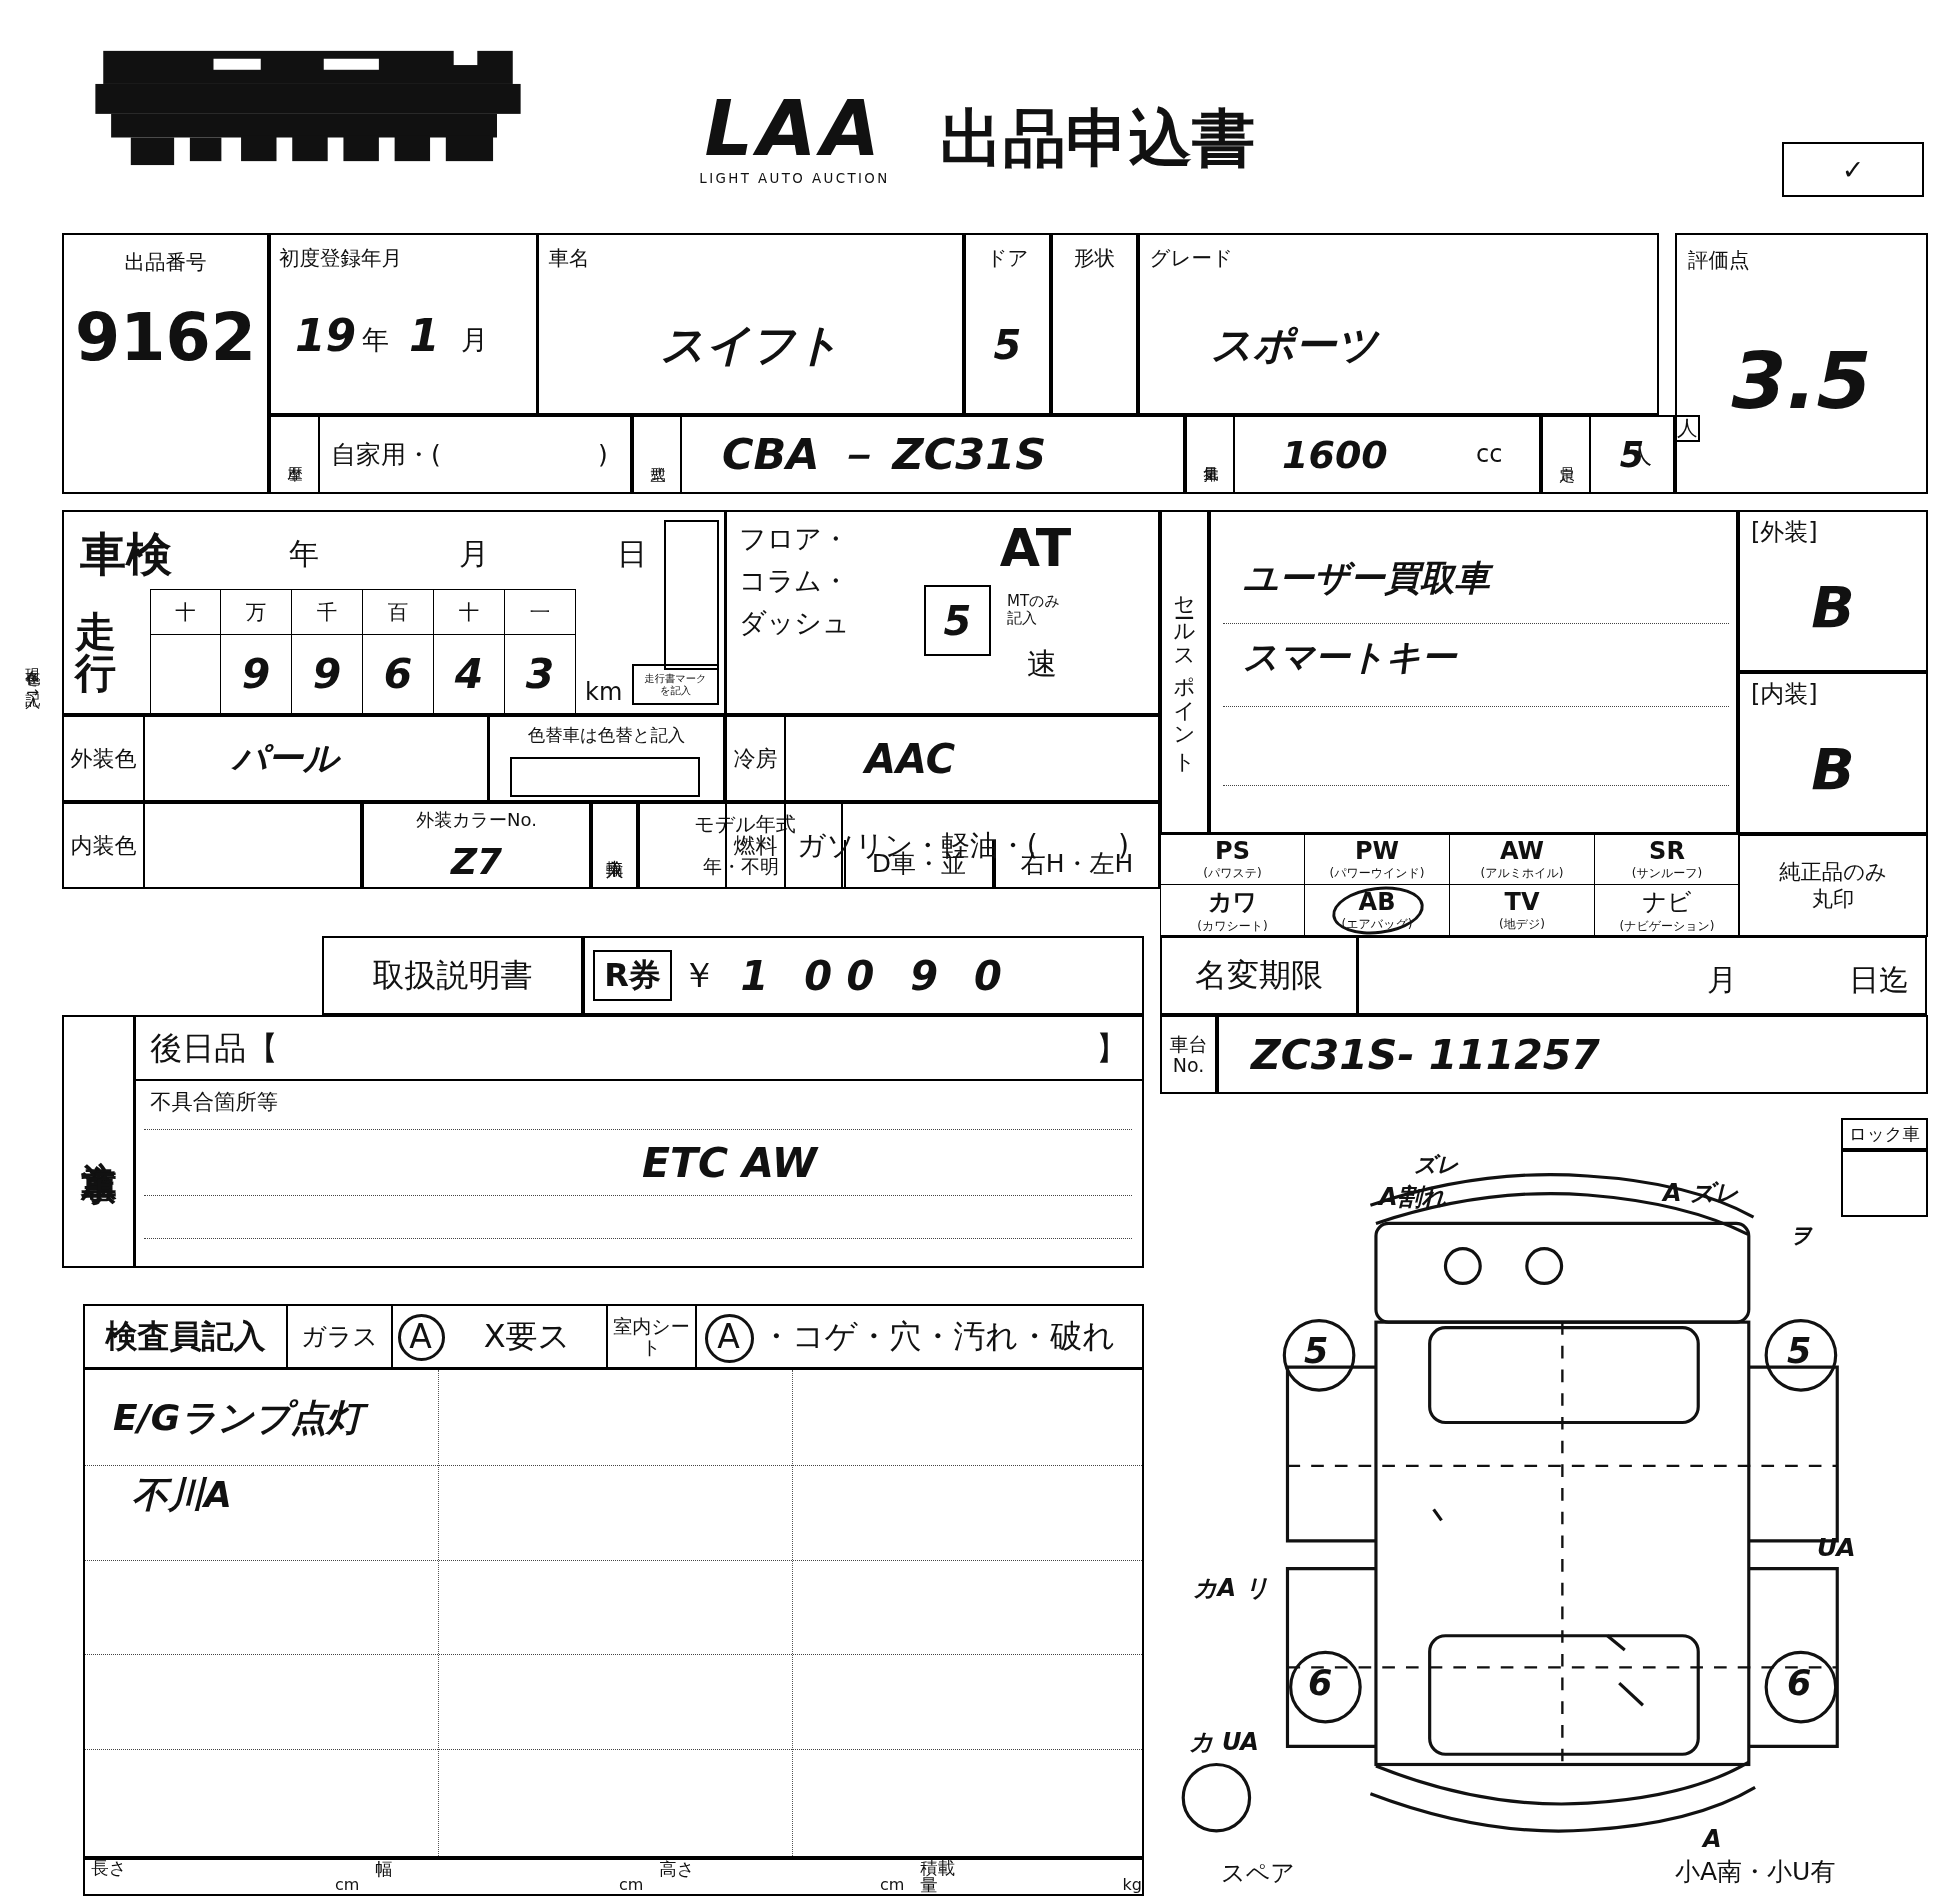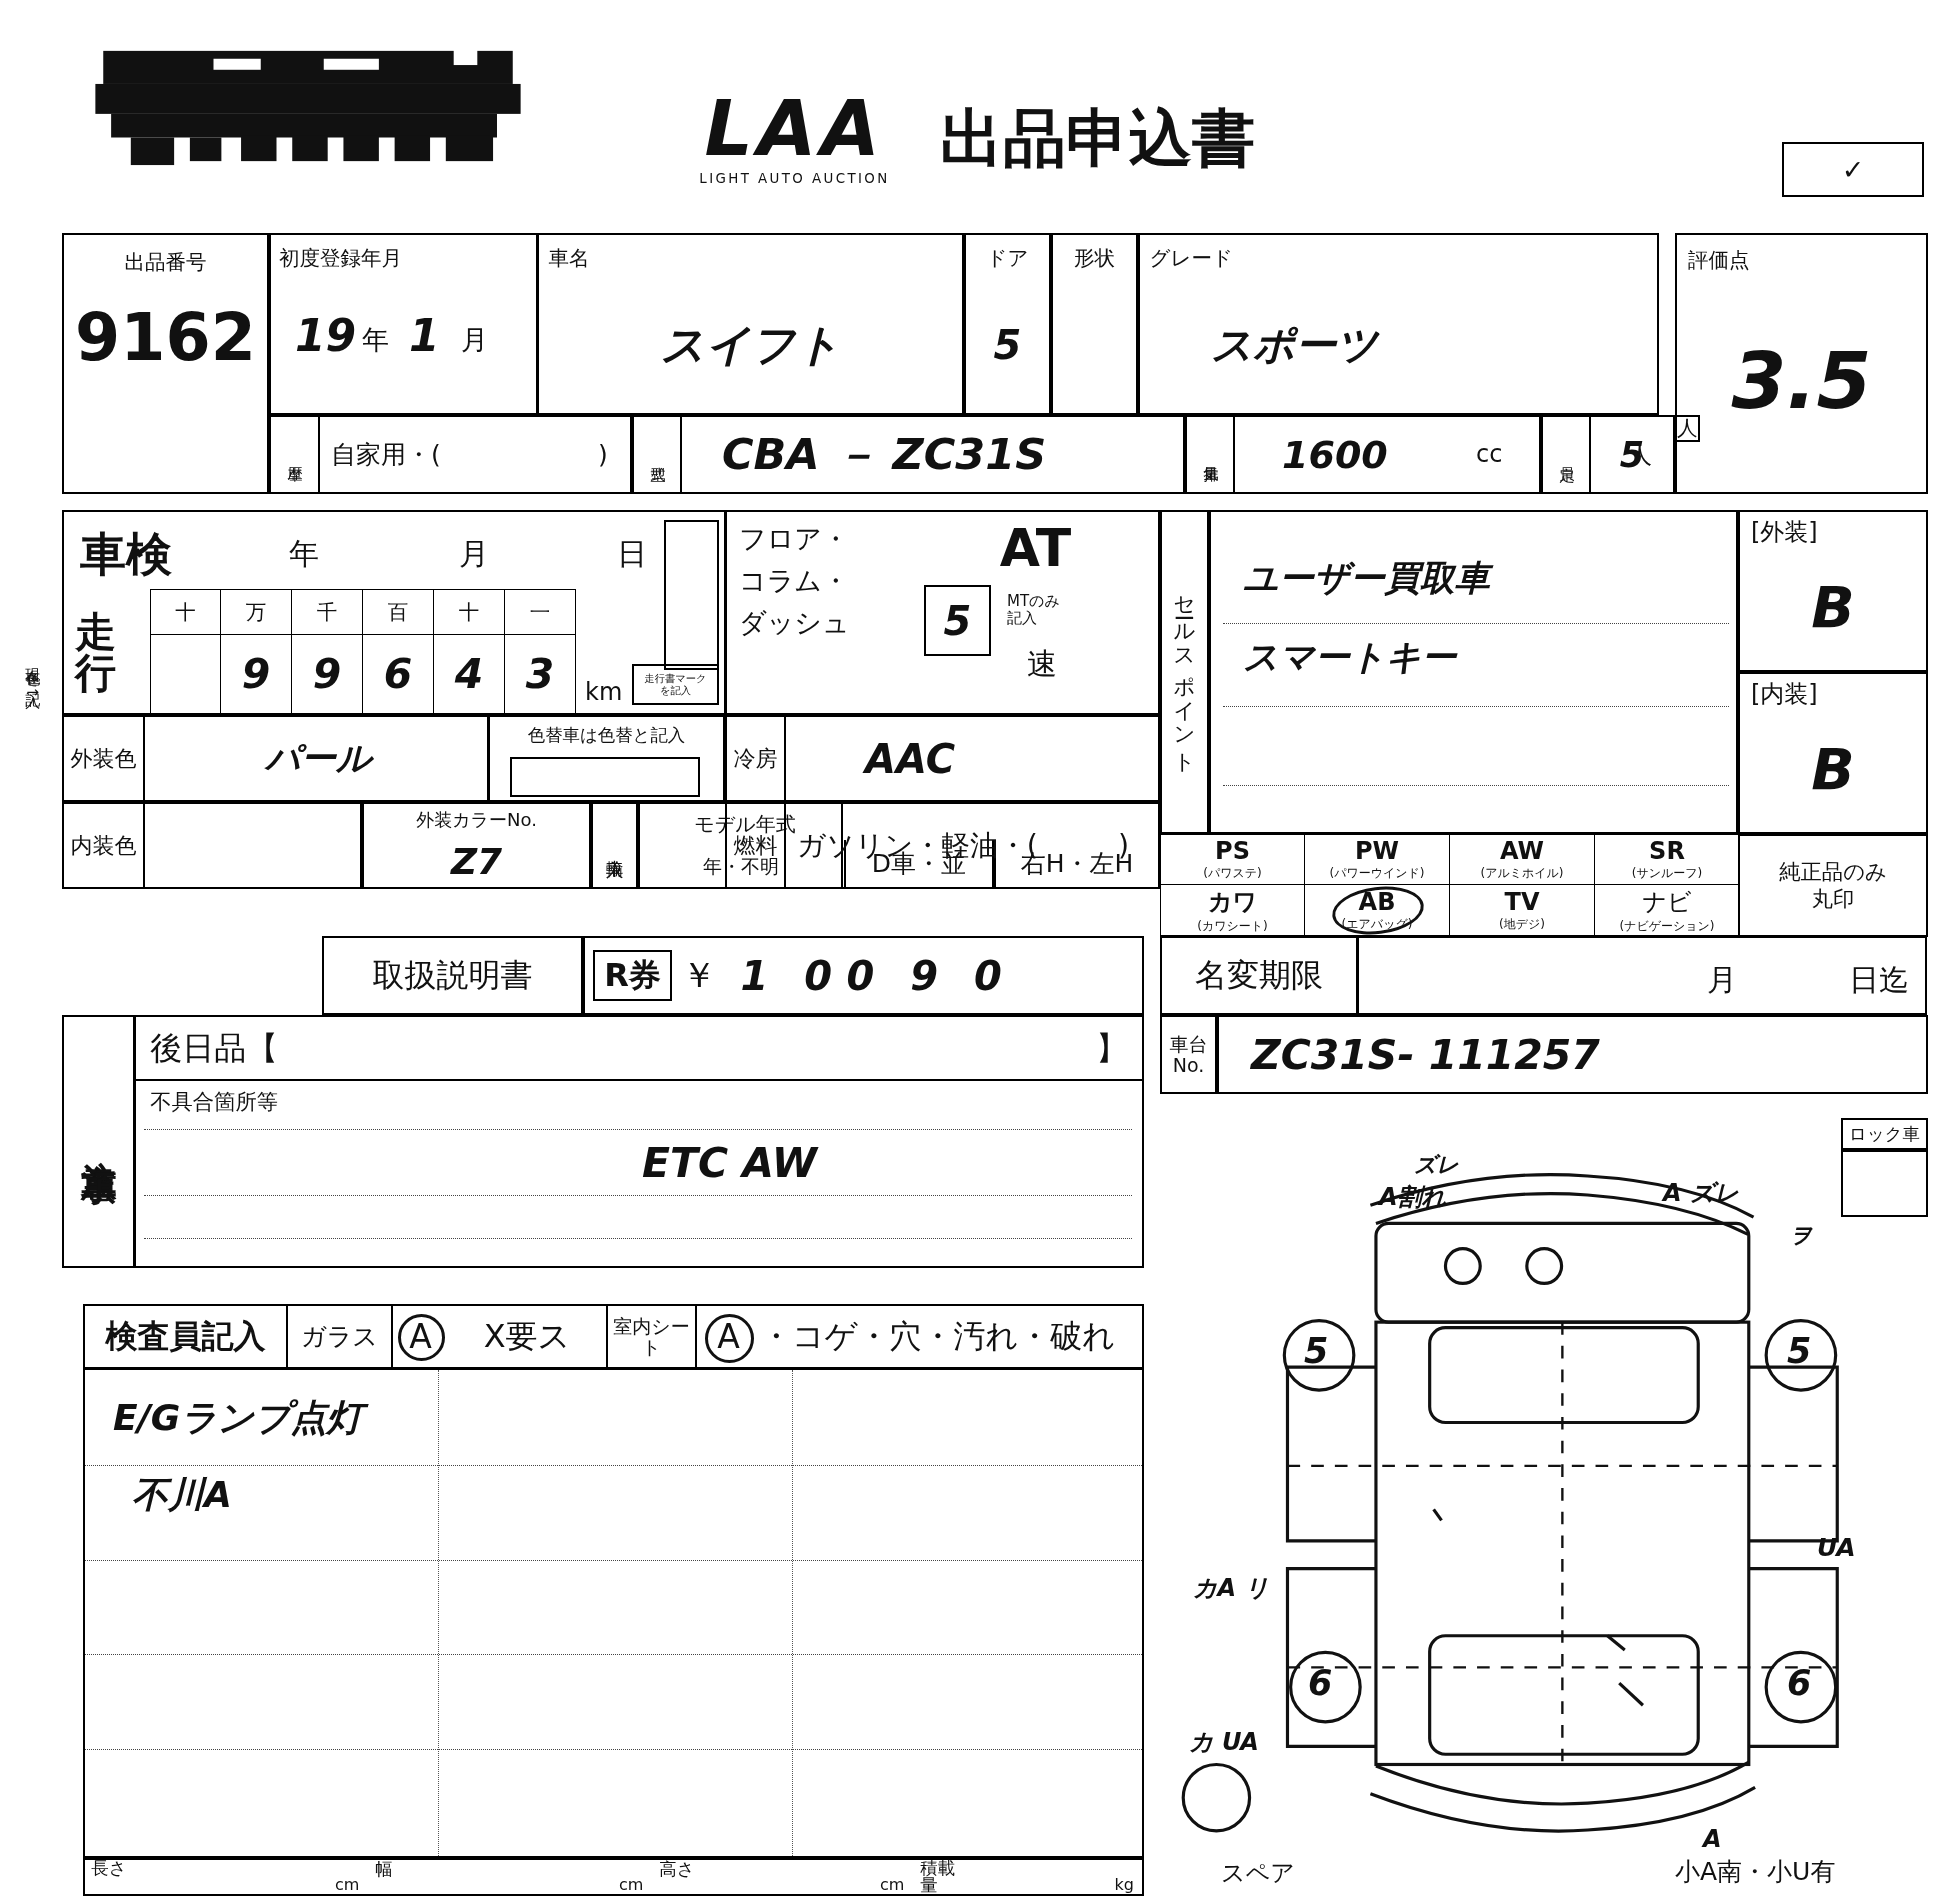--- a/index.html
+++ b/index.html
@@ -140,21 +140,21 @@
     <div class="ctr hand" style="border:1.6px solid #000;border-top:0;border-left:0;font-size:41px;">3</div>
   </div>
   <div class="abs jp lbl" style="left:585px;top:679px;font-size:24px;">km</div>
   <div class="abs bx lbl-xs jp ctr" style="left:632px;top:664px;width:87px;height:41px;font-size:10.3px;white-space:pre-line;line-height:1.1;">走行書マーク
 を記入</div>
 
   <div class="abs jp lbl-xs vert" style="left:24px;top:656px;height:182px;font-size:15px;">現在色を記入→</div>
 
   <div class="abs bx" style="left:62px;top:715px;width:427px;height:87px;display:flex;">
     <div class="ctr jp lbl" style="width:79px;border-right:2.4px solid #000;font-size:22px;line-height:1.05;">外装色</div>
-    <div class="lft hand" style="flex:1;padding-left:120px;font-size:35px;">パール</div>
+    <div class="lft hand" style="flex:1;padding-left:87px;font-size:35px;">パール</div>
   </div>
   <div class="abs bx" style="left:488px;top:715px;width:237px;height:87px;">
     <div class="ctr jp lbl-sm" style="height:36px;font-size:17.4px;">色替車は色替と記入</div>
     <div class="abs bx" style="left:20px;top:40px;width:190px;height:40px;"></div>
   </div>
 
   <div class="abs bx" style="left:62px;top:802px;width:300px;height:87px;display:flex;">
     <div class="ctr jp lbl" style="width:79px;border-right:2.4px solid #000;font-size:22px;line-height:1.05;">内装色</div>
     <div class="lft hand" style="flex:1;padding-left:32px;font-size:32px;"></div>
   </div>
@@ -312,21 +312,21 @@
   </div>
 
   <div class="abs bx" style="left:83px;top:1858px;width:1061px;height:38px;display:flex;">
     <span class="jp lbl-sm" style="width:47px;padding-left:6.3px;font-size:17.4px;line-height:1.0;">長さ</span>
     <span class="jp lbl-sm" style="width:221px;text-align:right;font-size:16px;align-self:flex-end;">cm</span>
     <span class="jp lbl-sm" style="width:47px;padding-left:16px;font-size:17.4px;">幅</span>
     <span class="jp lbl-sm" style="width:221px;text-align:right;font-size:16px;align-self:flex-end;">cm</span>
     <span class="jp lbl-sm" style="width:47px;padding-left:16px;font-size:17.4px;">高さ</span>
     <span class="jp lbl-sm" style="width:198px;text-align:right;font-size:16px;align-self:flex-end;">cm</span>
     <span class="jp lbl-sm" style="width:47px;padding-left:16px;font-size:17.4px;line-height:1.0;">積載量</span>
-    <span class="jp lbl-sm" style="flex:1;text-align:right;padding-right:8px;font-size:16px;align-self:flex-end;">kg</span>
+    <span class="jp lbl-sm" style="flex:1;text-align:right;font-size:16px;align-self:flex-end;">kg</span>
   </div>
 
   <div class="abs bx ctr jp" style="left:1841px;top:1118px;width:87px;height:32px;font-size:17.4px;">ロック車</div>
   <div class="abs bx" style="left:1841px;top:1150px;width:87px;height:67px;"></div>
 
   <div class="abs" style="left:1169px;top:1130px;width:782px;height:735px;">
     <svg width="782" height="735" viewBox="0 0 990 930">
 
       <path d="M255,95 Q395,48 530,58 Q660,66 740,110" fill="none" stroke="#111" stroke-width="4"></path>
       <path d="M262,118 Q400,72 530,82 Q655,92 733,132" fill="none" stroke="#111" stroke-width="4"></path>

